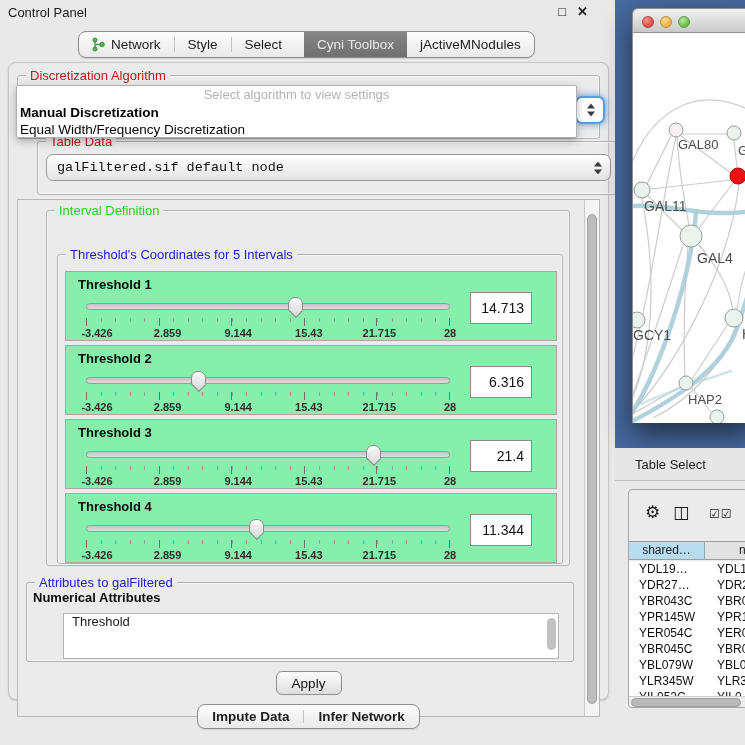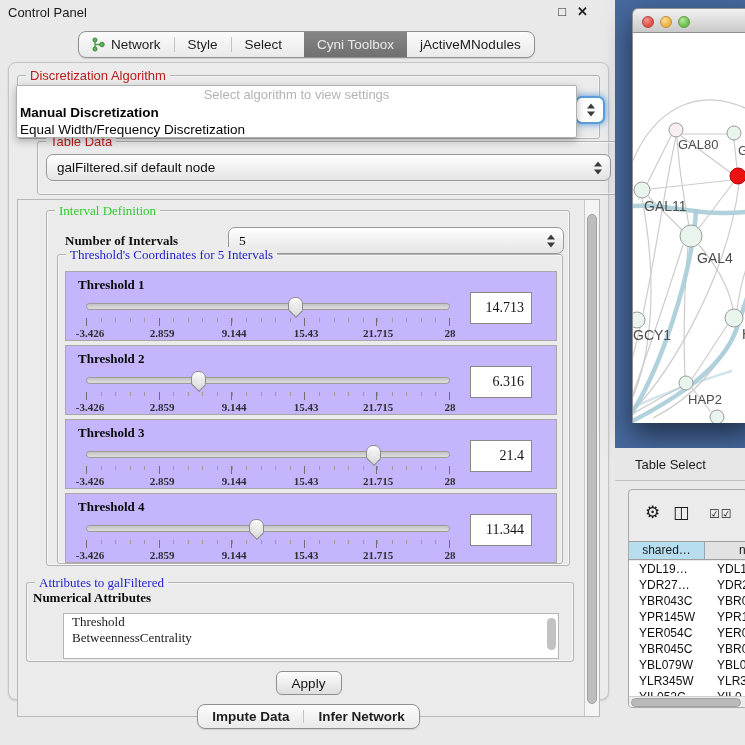--- a/index.html
+++ b/index.html
@@ -45,61 +45,61 @@
   .popup { position:absolute; left:7px; top:22px; width:561px; height:53px; background:#fff;
            border:1px solid #b0b0b0; border-radius:2px; z-index:5;
            box-shadow:0 3px 9px rgba(0,0,0,.28); overflow:hidden; }
   .popup .ph { height:18px; line-height:18px; text-align:center; color:#b3b3b3; font-size:13px; }
   .popup .opt { height:17px; line-height:17px; padding-left:3px; font-size:13.5px; color:#050505; }
   .popup .opt.bold { font-weight:bold; }
 
   .grp-tabledata { left:8px; top:78px; width:583px; height:54px;margin-left:20px; }
   .combobox { position:absolute; left:8px; right:8px; top:12px; height:27px;
               background:linear-gradient(#ffffff,#e4e4e4); border:1px solid #999;
-              border-radius:7px; font-size:13.5px; color:#111; line-height:25px; padding-left:10px; }
+              border-radius:7px; font-size:13.5px; color:#111; line-height:25px; padding-left:10px;font-family:Liberation Mono, monospace; }
   .spin { position:absolute; right:7px; top:50%; width:9px; height:15px; transform:translateY(-50%); }
   .spin::before { content:""; position:absolute; left:0; top:1px;
                   border:4px solid transparent; border-bottom:5px solid #3c3c3c; border-top:none; }
   .spin::after  { content:""; position:absolute; left:0; top:9px;
                   border:4px solid transparent; border-top:5px solid #3c3c3c; border-bottom:none; }
 
   
   .scrollpane { position:absolute; left:8px; top:136px; width:583px; height:518px;
-                border:1px solid #b7b7b7; background:#ebebeb; overflow:hidden;font-family:Liberation Serif, serif; }
+                border:1px solid #b7b7b7; background:#ebebeb; overflow:hidden; }
   .vsb-big { position:absolute; right:0; top:0; bottom:0; width:15px; background:#f4f4f4;
              border-left:1px solid #c9c9c9; }
   .vsb-big .thumb { position:absolute; left:2px; width:10px; top:14px; bottom:12px;
                     background:#bdbdbd; border:1px solid #a3a3a3; border-radius:6px; }
 
   .grp-interval { left:28px; top:10px; width:524px; height:356px; background:#ebebeb; }
   .intervals-row { position:absolute; left:0; top:16px; width:100%; height:28px; }
   .intervals-label { position:absolute; left:18px; top:6px; font-size:13px; font-weight:bold; color:#111; }
   .num-spinner { position:absolute; left:181px; top:0; width:336px; height:27px;
                  background:linear-gradient(#ffffff,#e4e4e4); border:1px solid #999;
                  border-radius:7px; font-size:13.5px; line-height:25px; padding-left:10px; }
 
   .grp-thresholds { left:10px; top:43px; width:506px; height:310px; background:#ebebeb; }
   .thr-box { position:absolute; left:7px; width:492px; height:70px;
-             border:1px solid #a8a8a8; background:#c4b5fd; }
+             border:1px solid #a8a8a8; background:#86efac; }
   .thr-label { position:absolute; left:12px; top:5px; font-size:13px; font-weight:bold; color:#0a0a0a; }
   .slider { position:absolute; left:20px; top:24px; width:364px; height:44px; }
   .track { position:absolute; left:0; right:0; top:7px; height:7px; border-radius:4px;
            background:linear-gradient(#c3c3c3,#dedede); border:1px solid #9b9b9b; }
   .slider-thumb { position:absolute; top:1px; width:15px; height:15px; margin-left:-8px;
                   background:linear-gradient(#ffffff,#d9d9d9); border:1px solid #8c8c8c;
                   border-radius:7px 7px 3px 3px; z-index:2; }
   .slider-thumb::after { content:""; position:absolute; left:2px; bottom:-5px; width:9px; height:9px;
                   background:linear-gradient(135deg,#f2f2f2,#d6d6d6);
                   border-right:1px solid #8c8c8c; border-bottom:1px solid #8c8c8c;
                   transform:rotate(45deg); }
   .ticks-minor { position:absolute; left:0; right:0; top:22px; height:4px;
                  background:repeating-linear-gradient(to right,#9a9a9a 0,#9a9a9a 1px,transparent 1px,transparent 4%); }
   .ticks-major { position:absolute; left:0; right:0; top:22px; height:8px; border-right:1px solid #6f6f6f;
                  background:repeating-linear-gradient(to right,#6f6f6f 0,#6f6f6f 1px,transparent 1px,transparent 20%); }
-  .tick-labels { position:absolute; left:4px; right:0; top:31px; height:12px; }
+  .tick-labels { position:absolute; left:11px; right:0; top:31px; height:12px; }
   .tick-labels span { position:absolute; transform:translateX(-50%); font-size:11px; font-weight:bold; color:#2e2e2e; white-space:nowrap; }
   .value-box { position:absolute; right:24px; top:20px; width:62px; height:32px; background:#fff;
                border:1px solid #8a8a8a; font-size:14px; color:#111; line-height:30px;
                text-align:right; padding-right:7px; }
 
   .grp-attrs { left:8px; top:382px; width:548px; height:80px; background:#ebebeb; }
   .list-title { position:absolute; left:6px; top:7px; font-size:13px; font-weight:bold; color:#0a0a0a; }
   .listbox { position:absolute; left:36px; top:30px; right:14px; height:46px; background:#fff;
              border:1px solid #b5b5b5; overflow:hidden; }
   .listbox .li { font-size:13px; color:#1a1a1a; line-height:16px; padding-left:8px; white-space:nowrap; }
@@ -222,27 +222,20 @@
           <span>galFiltered.sif default node</span>
           <span class="spin"></span>
         </div>
       </fieldset>
 
       <div class="scrollpane">
 
         <fieldset class="group grp-interval">
           <span class="gtitle green">Interval Definition</span>
 
-          <div class="intervals-row">
-            <span class="intervals-label">Number of Intervals</span>
-            <div class="num-spinner">
-              <span>5</span>
-              <span class="spin"></span>
-            </div>
-          </div>
 
           <fieldset class="group grp-thresholds">
             <span class="gtitle blue">Threshold's Coordinates for 5 Intervals</span>
 
             <div class="thr-box" style="top:16px">
               <div class="thr-label">Threshold 1</div>
               <div class="slider">
                 <div class="track"></div>
                 <div class="slider-thumb" style="left: 57.7197%;"></div>
                 <div class="ticks-minor"></div>
@@ -316,21 +309,20 @@
               <div class="value-box">11.344</div>
             </div>
           </fieldset>
         </fieldset>
 
         <fieldset class="group grp-attrs">
           <span class="gtitle blue">Attributes to galFiltered</span>
           <div class="list-title">Numerical Attributes</div>
           <div class="listbox">
             <div class="li">Threshold</div>
-            <div class="li">BetweennessCentrality</div>
             <div class="vsb-small">
                 <div class="thumb"></div>
               </div>
           </div>
         </fieldset>
 
         <div class="vsb-big">
           <div class="thumb"></div>
         </div>
       </div>

